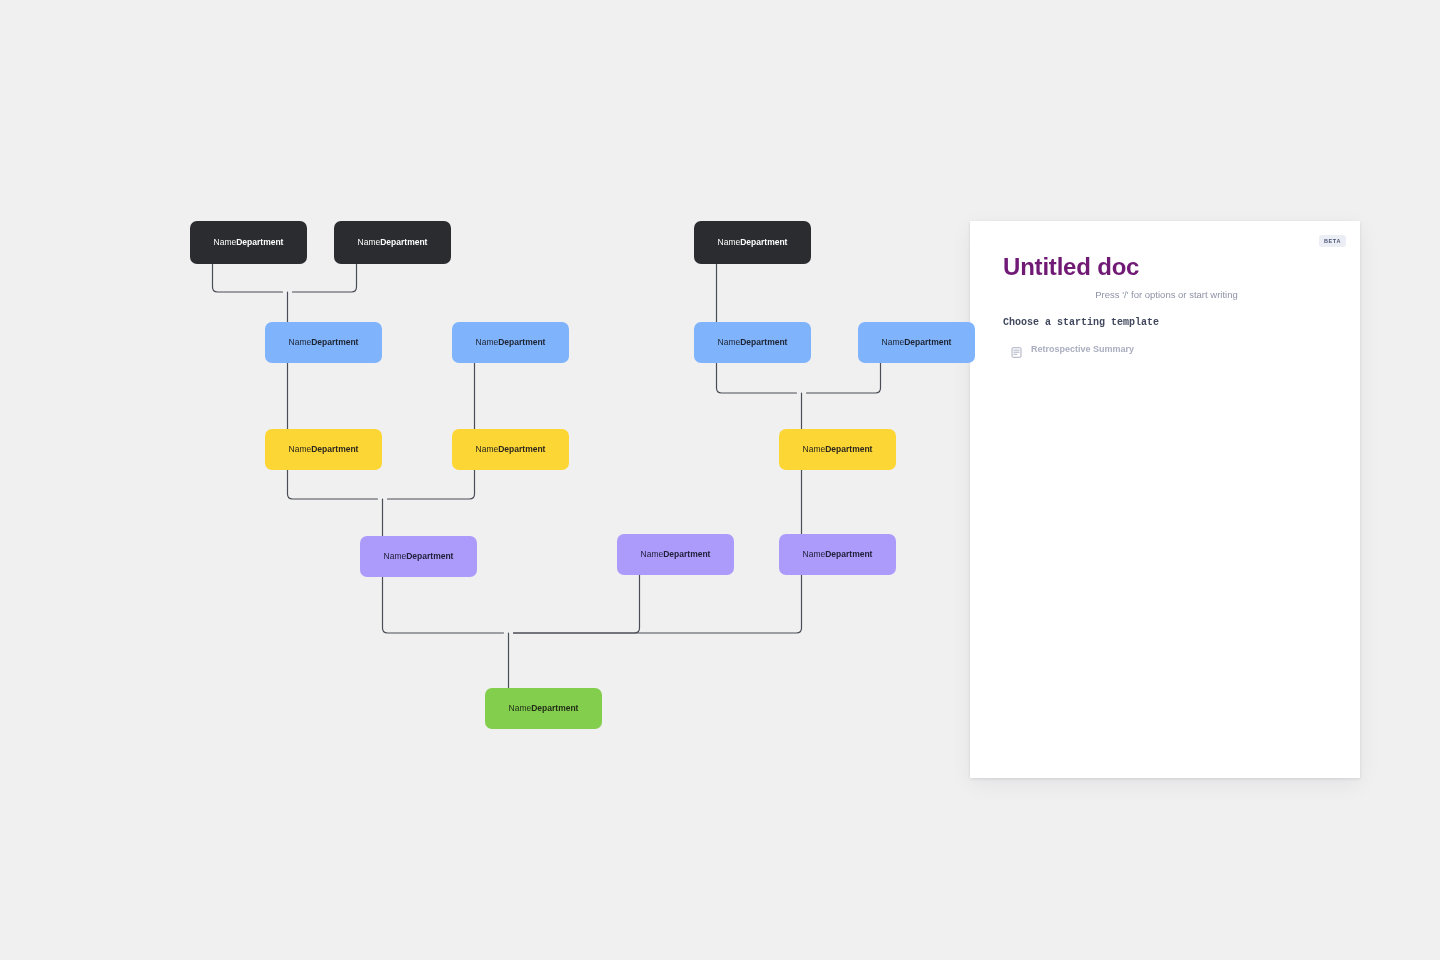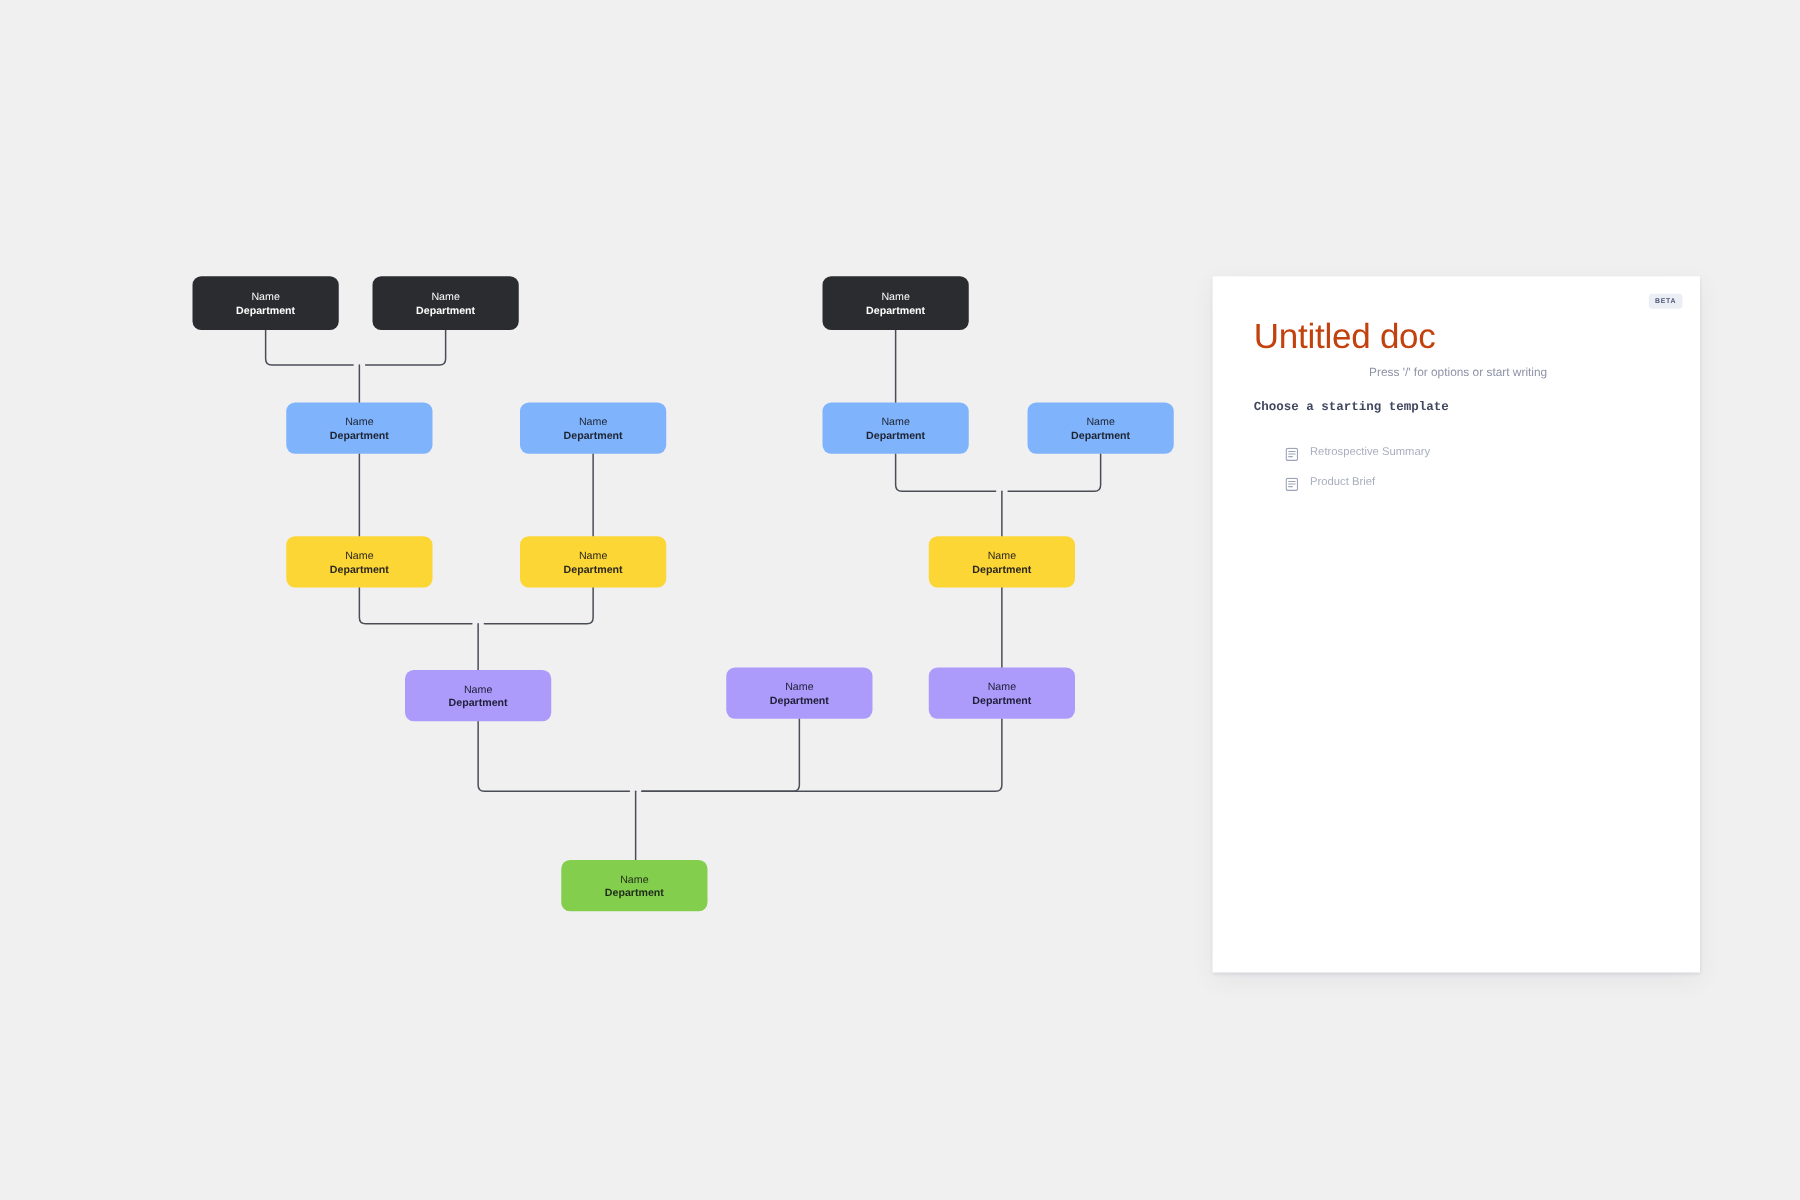--- a/index.html
+++ b/index.html
@@ -19,26 +19,27 @@
   }
   #chart-edges {
     position: absolute; left: 0; top: 0;
     width: 970px; height: 960px;
     pointer-events: none;
   }
   .node {
     position: absolute;
     border-radius: 7px;
     display: flex;
-    flex-direction: column;
+    flex-direction: row;
     align-items: center;
     justify-content: center;
     line-height: 1.28;
     text-align: left;
     z-index: 2;
+    margin-left: 36px;
   }
   .node .n-name { font-size: 8.5px; }
   .node .n-dept { font-size: 8.5px; font-weight: bold; }
   .node.dark  { background: #2b2c2f; color: #ffffff; }
   .node.blue  { background: #7fb3fc; color: #1d2330; }
   .node.yellow{ background: #fcd634; color: #2b2720; }
   .node.purple{ background: #ad9bfb; color: #20203a; }
   .node.green { background: #84ce4e; color: #1f2b17; }
 
   
@@ -54,40 +55,40 @@
     font-size: 5.5px;
     font-weight: 700;
     letter-spacing: .6px;
     color: #4b5474;
     background: #eceef5;
     border-radius: 3px;
     padding: 3px 5px;
   }
   #doc-inner { padding: 32px 30px 0 33px; }
   #doc-title {
-    font-size: 28px;
-    font-weight: 400;
-    color: #c2410c;
+    font-size: 24px;
+    font-weight: 700;
+    color: #701a75;
     letter-spacing: -0.2px;
     margin: 0 0 8px 0;
   }
   #doc-hint {
     font-size: 9.5px;
     color: #8d93a6;
     margin: 0 0 17px 0;
     text-align: center;
   }
   #tpl-heading {
     font-size: 10px;
     font-weight: 700;
     color: #41485e;
     margin: 0 0 9px 0;
     font-family: Liberation Mono, monospace;
   }
-  .tpl-list { list-style: none; margin: 17px; padding: 0 0 0 8px; }
+  .tpl-list { list-style: none; margin: 0; padding: 0 0 0 8px; font-weight: bold; }
   .tpl-item {
     display: flex;
     align-items: center;
     gap: 9px;
     height: 24px;
     cursor: pointer;
   }
   .tpl-item .doc-icon { width: 11px; height: 11px; display: block; flex: 0 0 auto; }
   .tpl-item .tpl-label { font-size: 9px; color: #a9aebf; }
 </style>
@@ -202,28 +203,17 @@
           <span class="doc-icon">
             <svg viewBox="0 0 16 16" width="11" height="11" fill="none">
               <rect x="1.5" y="1" width="13" height="14" rx="1.6" stroke="#9ea4b8" stroke-width="1.3"></rect>
               <line x1="4.2" y1="4.6" x2="11.8" y2="4.6" stroke="#9ea4b8" stroke-width="1.2" stroke-linecap="round"></line>
               <line x1="4.2" y1="7.6" x2="11.8" y2="7.6" stroke="#9ea4b8" stroke-width="1.2" stroke-linecap="round"></line>
               <line x1="4.2" y1="10.6" x2="8.6" y2="10.6" stroke="#9ea4b8" stroke-width="1.2" stroke-linecap="round"></line>
             </svg>
           </span>
           <span class="tpl-label">Retrospective Summary</span>
         </li>
-        <li class="tpl-item">
-          <span class="doc-icon">
-            <svg viewBox="0 0 16 16" width="11" height="11" fill="none">
-              <rect x="1.5" y="1" width="13" height="14" rx="1.6" stroke="#9ea4b8" stroke-width="1.3"></rect>
-              <line x1="4.2" y1="4.6" x2="11.8" y2="4.6" stroke="#9ea4b8" stroke-width="1.2" stroke-linecap="round"></line>
-              <line x1="4.2" y1="7.6" x2="11.8" y2="7.6" stroke="#9ea4b8" stroke-width="1.2" stroke-linecap="round"></line>
-              <line x1="4.2" y1="10.6" x2="8.6" y2="10.6" stroke="#9ea4b8" stroke-width="1.2" stroke-linecap="round"></line>
-            </svg>
-          </span>
-          <span class="tpl-label">Product Brief</span>
-        </li>
       </ul>
     </div>
   </div>
 
 </div>
 
 </body></html>

